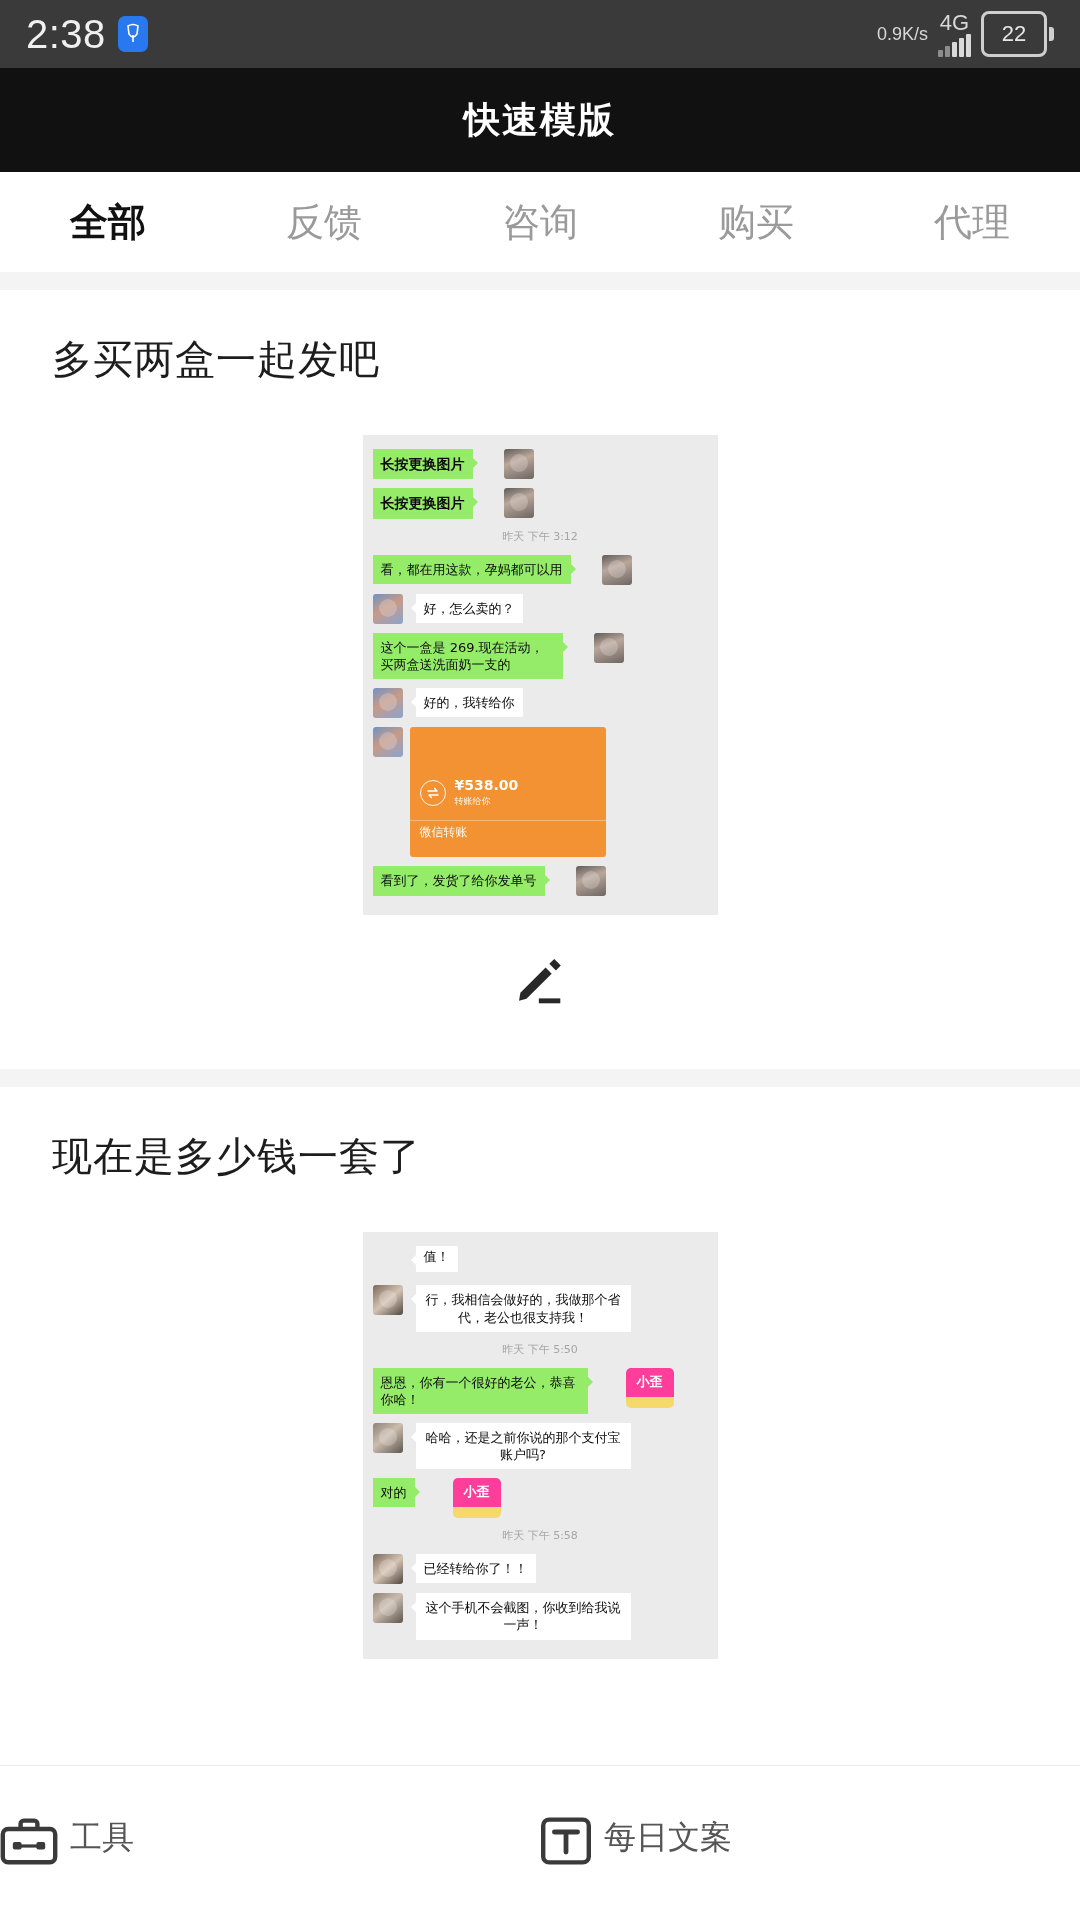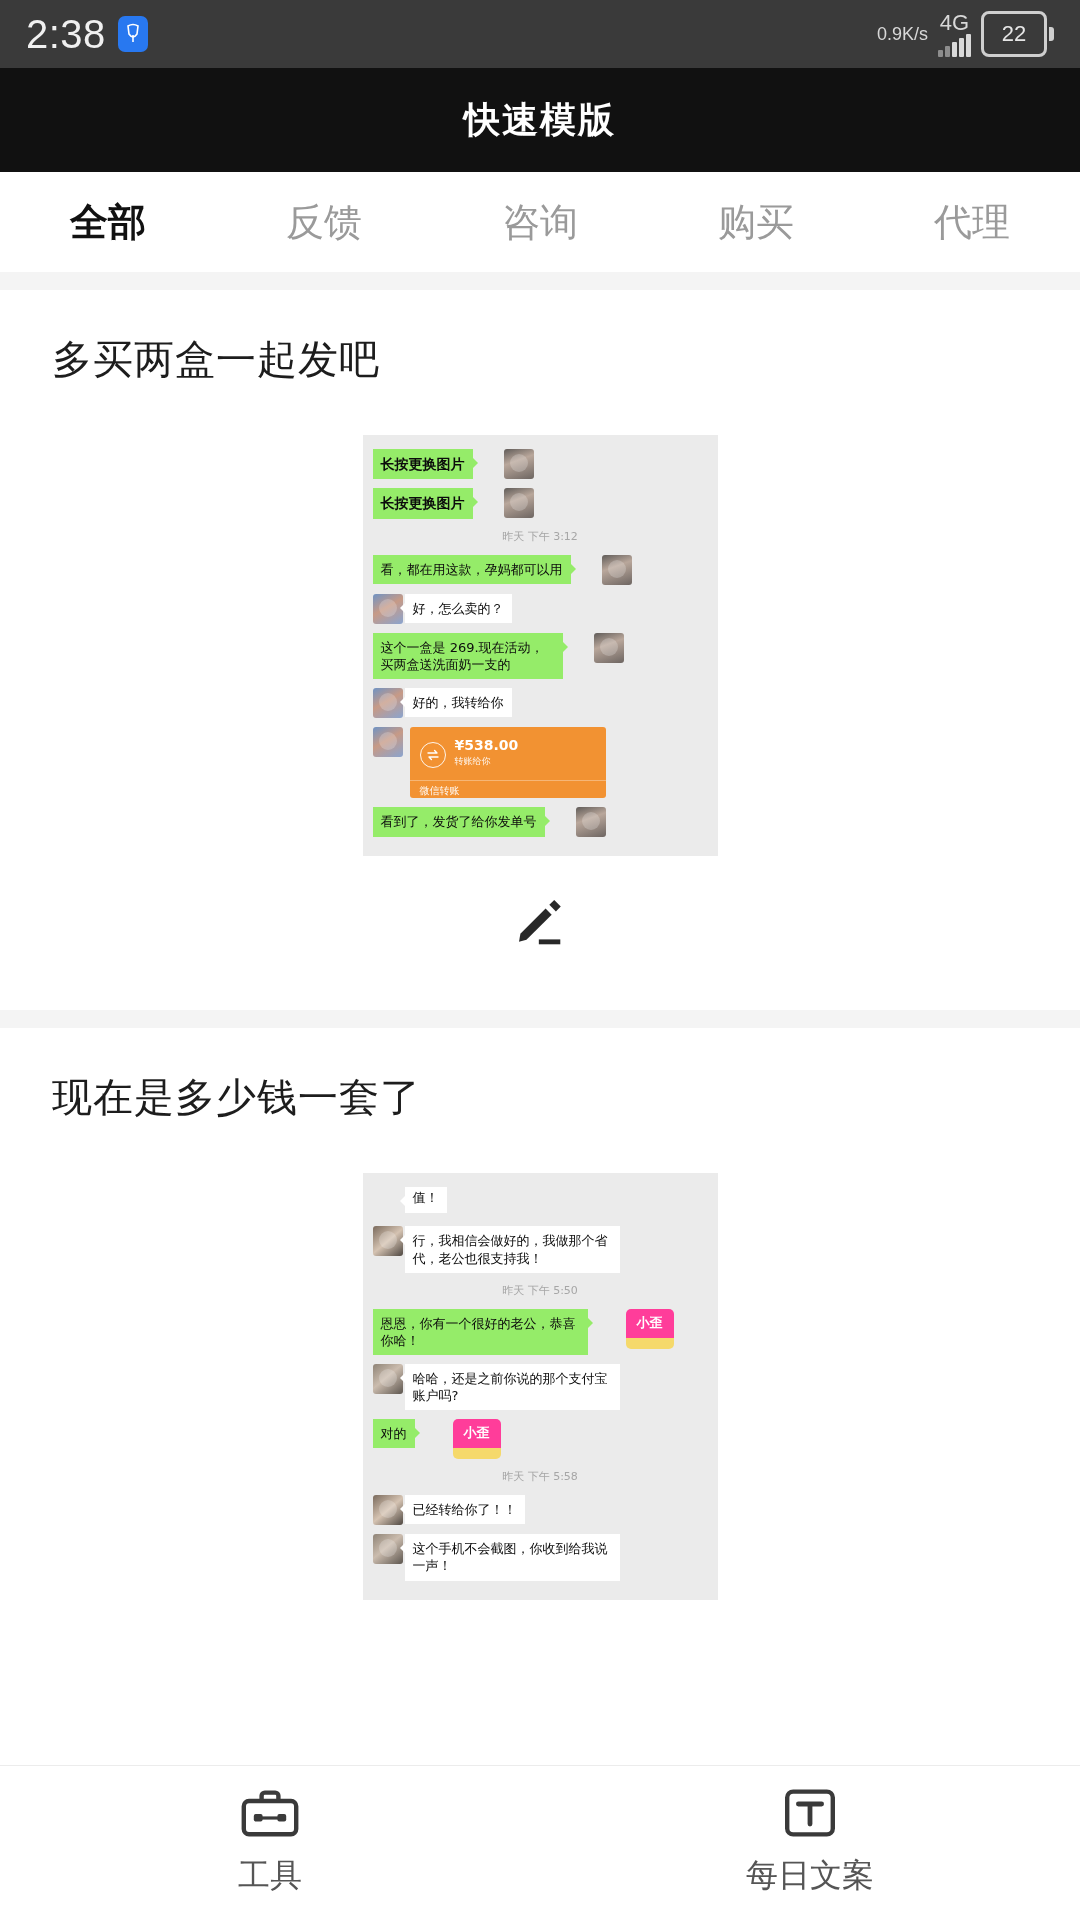--- a/index.html
+++ b/index.html
@@ -91,21 +91,21 @@
   .av.c{ background:linear-gradient(140deg,#7a6a5c 0%,#d5c3b2 50%,#4e4741 100%); }
   .av.d{ background:linear-gradient(140deg,#8e8376 0%,#cbbcae 45%,#5d564f 100%); }
   .av::after{
     content:"";position:absolute;left:6px;top:5px;width:18px;height:18px;
     border-radius:50%;background:rgba(255,255,255,.22);
   }
   .bub{
     max-width:215px;padding:6px 8px;font-size:13px;line-height:1.32;color:#0c0c0c;
     position:relative;word-break:break-all;
   }
-  .bub.white{ background:#ffffff; margin-left:2px; }
+  .bub.white{ background:#ffffff; margin-left:13px;text-align:center; }
   .bub.green{ background:#95ec69; margin-right:7px; }
   .bub.white::before{
     content:"";position:absolute;left:-5px;top:9px;
     border:5px solid transparent;border-right-color:#ffffff;border-left:0;
   }
   .bub.green::after{
     content:"";position:absolute;right:-5px;top:9px;
     border:5px solid transparent;border-left-color:#95ec69;border-right:0;
   }
   .bub.bold{ font-weight:700;font-size:14px; }
@@ -113,48 +113,48 @@
     text-align:center;font-size:11px;color:#a6a6a6;margin:10px 0 11px 0;
   }
   .transfer{
     width:196px;background:#f29232;color:#fff;border-radius:3px;margin-left:7px;
     overflow:hidden;position:relative;
   }
   .transfer::before{
     content:"";position:absolute;left:-5px;top:9px;
     border:5px solid transparent;border-right-color:#f29232;border-left:0;
   }
-  .tf-main{ display:flex;align-items:flex-end;gap:9px;padding:10px 10px 12px 10px; }
+  .tf-main{ display:flex;align-items:center;gap:9px;padding:10px 10px 12px 10px;margin-top:40px; }
   .tf-circ{
     width:26px;height:26px;border-radius:50%;border:1.6px solid rgba(255,255,255,.9);
     display:flex;align-items:center;justify-content:center;flex:0 0 auto;
   }
   .tf-amt{ font-size:14px;font-weight:600;line-height:1.15; }
   .tf-sub{ font-size:9px;opacity:.92;margin-top:2px; }
   .tf-foot{
     border-top:1px solid rgba(255,255,255,.35);
-    font-size:10px;padding:3px 10px 0 10px;opacity:.95;
+    font-size:12px;padding:3px 10px 16px 10px;opacity:.95;
   }
   .sticker{
     width:48px;height:40px;border-radius:5px;flex:0 0 auto;margin-left:7px;
     background:linear-gradient(#ff3d9a 0%,#ff3d9a 72%,#f5d96b 72%,#f5d96b 100%);
     color:#fff;font-size:13px;font-weight:700;line-height:1.0;
     display:flex;align-items:flex-start;justify-content:center;padding-top:7px;
     letter-spacing:0px;
   }
   .edit-row{ display:flex;justify-content:center;padding:40px 0 54px 0; }
 
   
   .bottomnav{
     position:absolute;left:0;bottom:0;width:1080px;height:155px;
     background:#ffffff;border-top:1px solid #ececec;
     display:flex;align-items:center;
   }
   .nav-item{
-    flex:1;display:flex;flex-direction:column;align-items:center;gap:12px;
+    flex:1;display:flex;flex-direction:row;align-items:flex-start;gap:12px;
     color:#5d5d5d;
   }
   .nav-label{ font-size:32px;color:#555; }
 </style>
 </head>
 <body>
 
 <div class="statusbar">
   <div class="sb-left">
     <span class="sb-clock">2:38</span>

